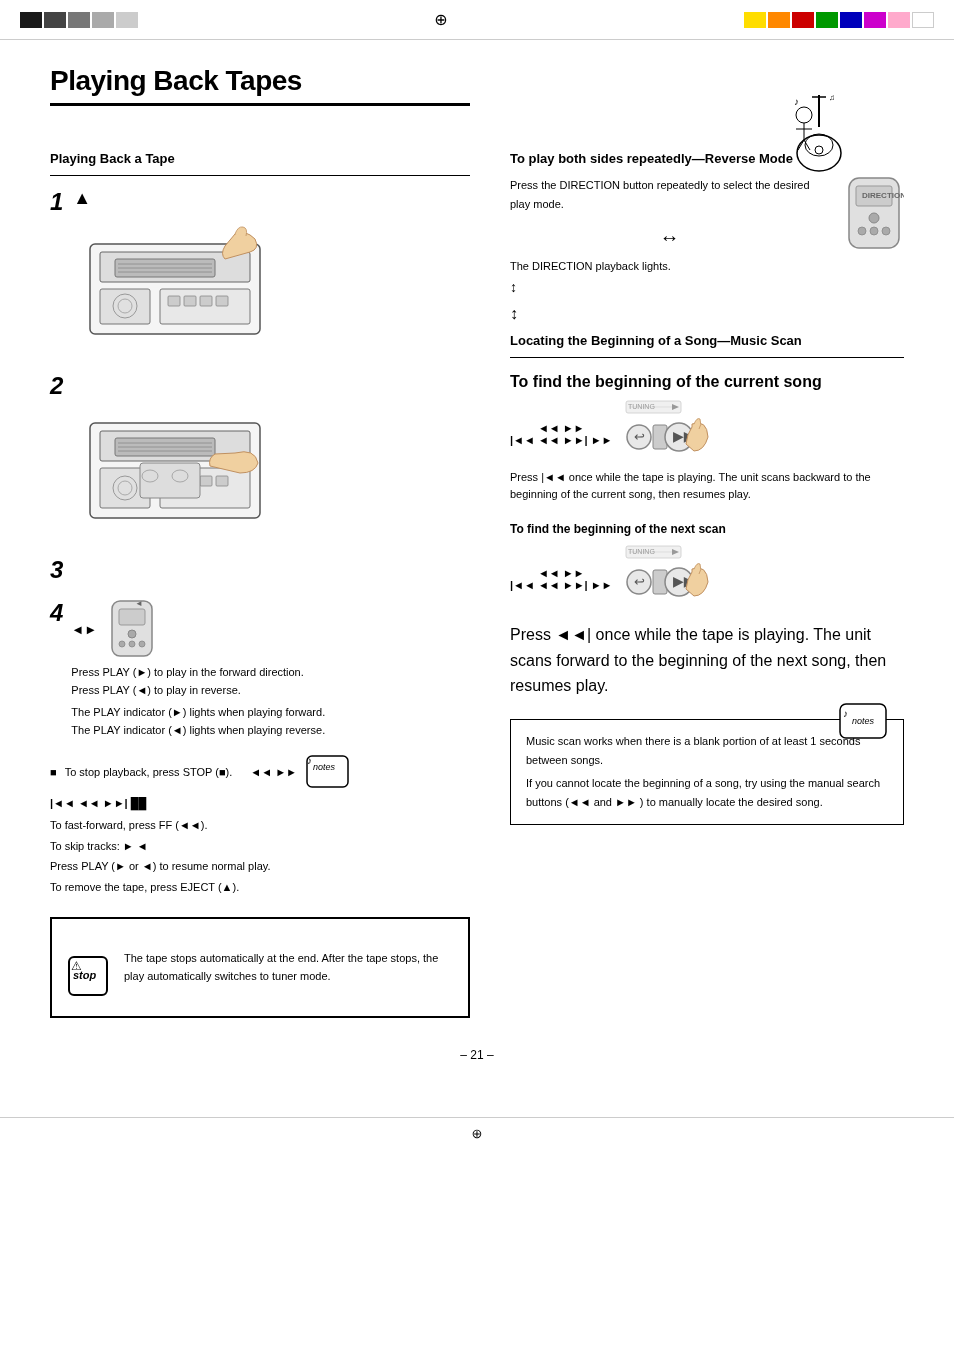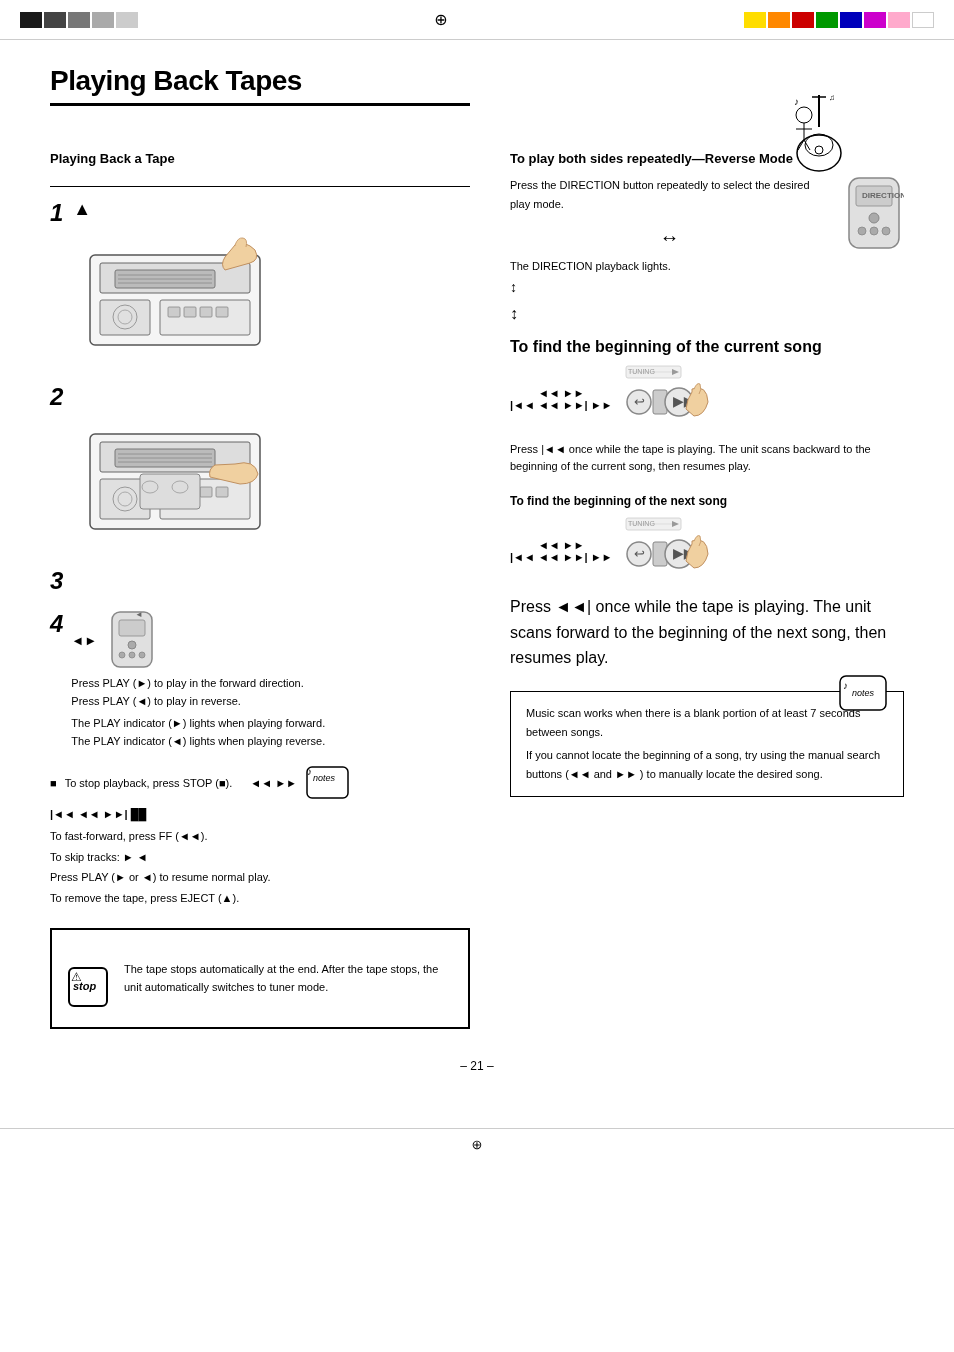--- a/index.html
+++ b/index.html
@@ -78,21 +78,21 @@
     }
     .col-right {
       flex: 1;
     }
 
     
     .section-header {
       font-weight: 700;
       font-size: 13px;
       border-bottom: 1.5px solid #000;
-      padding-bottom: 20px;
+      padding-bottom: 9px;
       margin-bottom: 12px;
     }
 
     
     .step-num {
       font-size: 24px;
       font-weight: 900;
       font-style: italic;
     }
 
@@ -328,21 +328,21 @@
 
       <div class="stop-section" style="margin-top:20px;">
 
         <div style="flex-shrink:0;margin-top:21px;">
           <svg width="42" height="42" viewBox="0 0 42 42">
             <rect x="2" y="2" width="38" height="38" rx="5" fill="none" stroke="#000" stroke-width="2"></rect>
             <text x="6" y="24" font-size="11" fill="#000" font-style="italic" font-weight="bold">stop</text>
             <text x="4" y="15" font-size="12" fill="#000">⚠</text>
           </svg>
         </div>
-        <p style="font-size:11px; line-height:1.6;">The tape stops automatically at the end. After the tape stops, the unit automatically switches to tuner mode.</p>
+        <p style="font-size:11px; line-height:1.6;">The tape stops automatically at the end. After the tape stops, the play automatically switches to tuner mode.</p>
       </div>
 
     </div>
 
     <div class="col-right">
 
       <div class="reverse-section">
         <div style="font-weight:700; font-size:13px; margin-bottom:10px;">To play both sides repeatedly—Reverse Mode</div>
         <div style="display:flex; gap:15px; align-items:flex-start;">
           <div style="flex:1; font-size:11px; line-height:1.7;">
@@ -361,20 +361,21 @@
             <circle cx="42" cy="55" r="4" fill="#aaa" stroke="#888" stroke-width="0.8"></circle>
             <text x="18" y="22" font-size="8" fill="#666" font-weight="bold">DIRECTION</text>
           </svg>
         </div>
         <div style="margin-top:5px; font-size:11px;">
           <span style="font-size:16px;">↕</span>
         </div>
       </div>
 
       <div class="music-scan-section">
+        <div class="section-header">Locating the Beginning of a Song—Music Scan</div>
 
         <div style="margin-top:15px;">
           <div style="font-weight:700; font-size:16px; margin-bottom:8px;">To find the beginning of the current song</div>
           <div style="display:flex; align-items:center; gap:12px;">
             <div>
               <div style="font-size:11px; font-weight:700; text-align:center;">◄◄  ►►</div>
               <div style="font-size:11px; font-weight:700;">|◄◄  ◄◄   ►►|  ►►</div>
             </div>
 
             <svg width="85" height="70" viewBox="0 0 85 70">
@@ -387,25 +388,25 @@
               <circle cx="15" cy="38" r="12" fill="#e8e8e8" stroke="#888" stroke-width="1.5"></circle>
               <text x="10" y="42" font-size="13" fill="#555">↩</text>
               <rect cx="35" cy="38" x="29" y="26" width="14" height="24" rx="2" fill="#ccc" stroke="#888" stroke-width="1"></rect>
               <circle cx="55" cy="38" r="14" fill="#e8e8e8" stroke="#888" stroke-width="1.5"></circle>
               <text x="49" y="42" font-size="14" fill="#555">▶▶</text>
 
               <path d="M 68 25 Q 83 20 84 38 Q 80 52 70 52 L 62 45 Q 63 35 68 28 Z" fill="#f0d0a0" stroke="#c09060" stroke-width="1"></path>
               <path d="M 70 25 Q 73 18 76 20 Q 78 26 75 30" fill="#f0d0a0" stroke="#c09060" stroke-width="0.8"></path>
             </svg>
           </div>
-          <p style="font-size:11px; line-height:1.6; margin-top:7px;">Press |◄◄ once while the tape is playing. The unit scans backward to the beginning of the current song, then resumes play.</p>
+          <p style="font-size:11px; line-height:1.6; margin-top:0;">Press |◄◄ once while the tape is playing. The unit scans backward to the beginning of the current song, then resumes play.</p>
         </div>
 
         <div style="margin-top:18px;">
-          <div style="font-weight:700; font-size:12px; margin-bottom:8px;">To find the beginning of the next song</div>
+          <div style="font-weight:700; font-size:12px; margin-bottom:8px;">To find the beginning of the next scan</div>
           <div style="display:flex; align-items:center; gap:12px;">
             <div>
               <div style="font-size:11px; font-weight:700; text-align:center;">◄◄  ►►</div>
               <div style="font-size:11px; font-weight:700;">|◄◄  ◄◄   ►►|  ►►</div>
             </div>
 
             <svg width="85" height="70" viewBox="0 0 85 70">
               <rect x="2" y="2" width="55" height="12" rx="2" fill="#f0f0f0" stroke="#ccc" stroke-width="0.8"></rect>
               <line x1="5" y1="8" x2="50" y2="8" stroke="#ddd" stroke-width="1"></line>
               <polygon points="48,5 55,8 48,11" fill="#999"></polygon>
@@ -424,21 +425,21 @@
 
         <div style="border:1.5px solid #000; padding:12px 15px; margin-top:20px; position:relative; font-size:11px; line-height:1.7;">
 
           <div style="position:absolute; top:-18px; right:15px;">
             <svg width="50" height="38" viewBox="0 0 50 38">
               <rect x="2" y="2" width="46" height="34" rx="6" fill="#fff" stroke="#000" stroke-width="1.5"></rect>
               <text x="5" y="15" font-size="10" fill="#000">♪</text>
               <text x="14" y="22" font-size="9" fill="#000" font-style="italic">notes</text>
             </svg>
           </div>
-          <p style="margin-bottom:5px;">Music scan works when there is a blank portion of at least 7 seconds between songs.</p>
+          <p style="margin-bottom:5px;">Music scan works when there is a blank portion of at least 1 seconds between songs.</p>
           <p>If you cannot locate the beginning of a song, try using the manual search buttons (◄◄ and ►► ) to manually locate the desired song.</p>
         </div>
 
       </div>
     </div>
 
   </div>
 
   <div class="page-number" style="margin-top:30px;">– 21 –</div>
 

